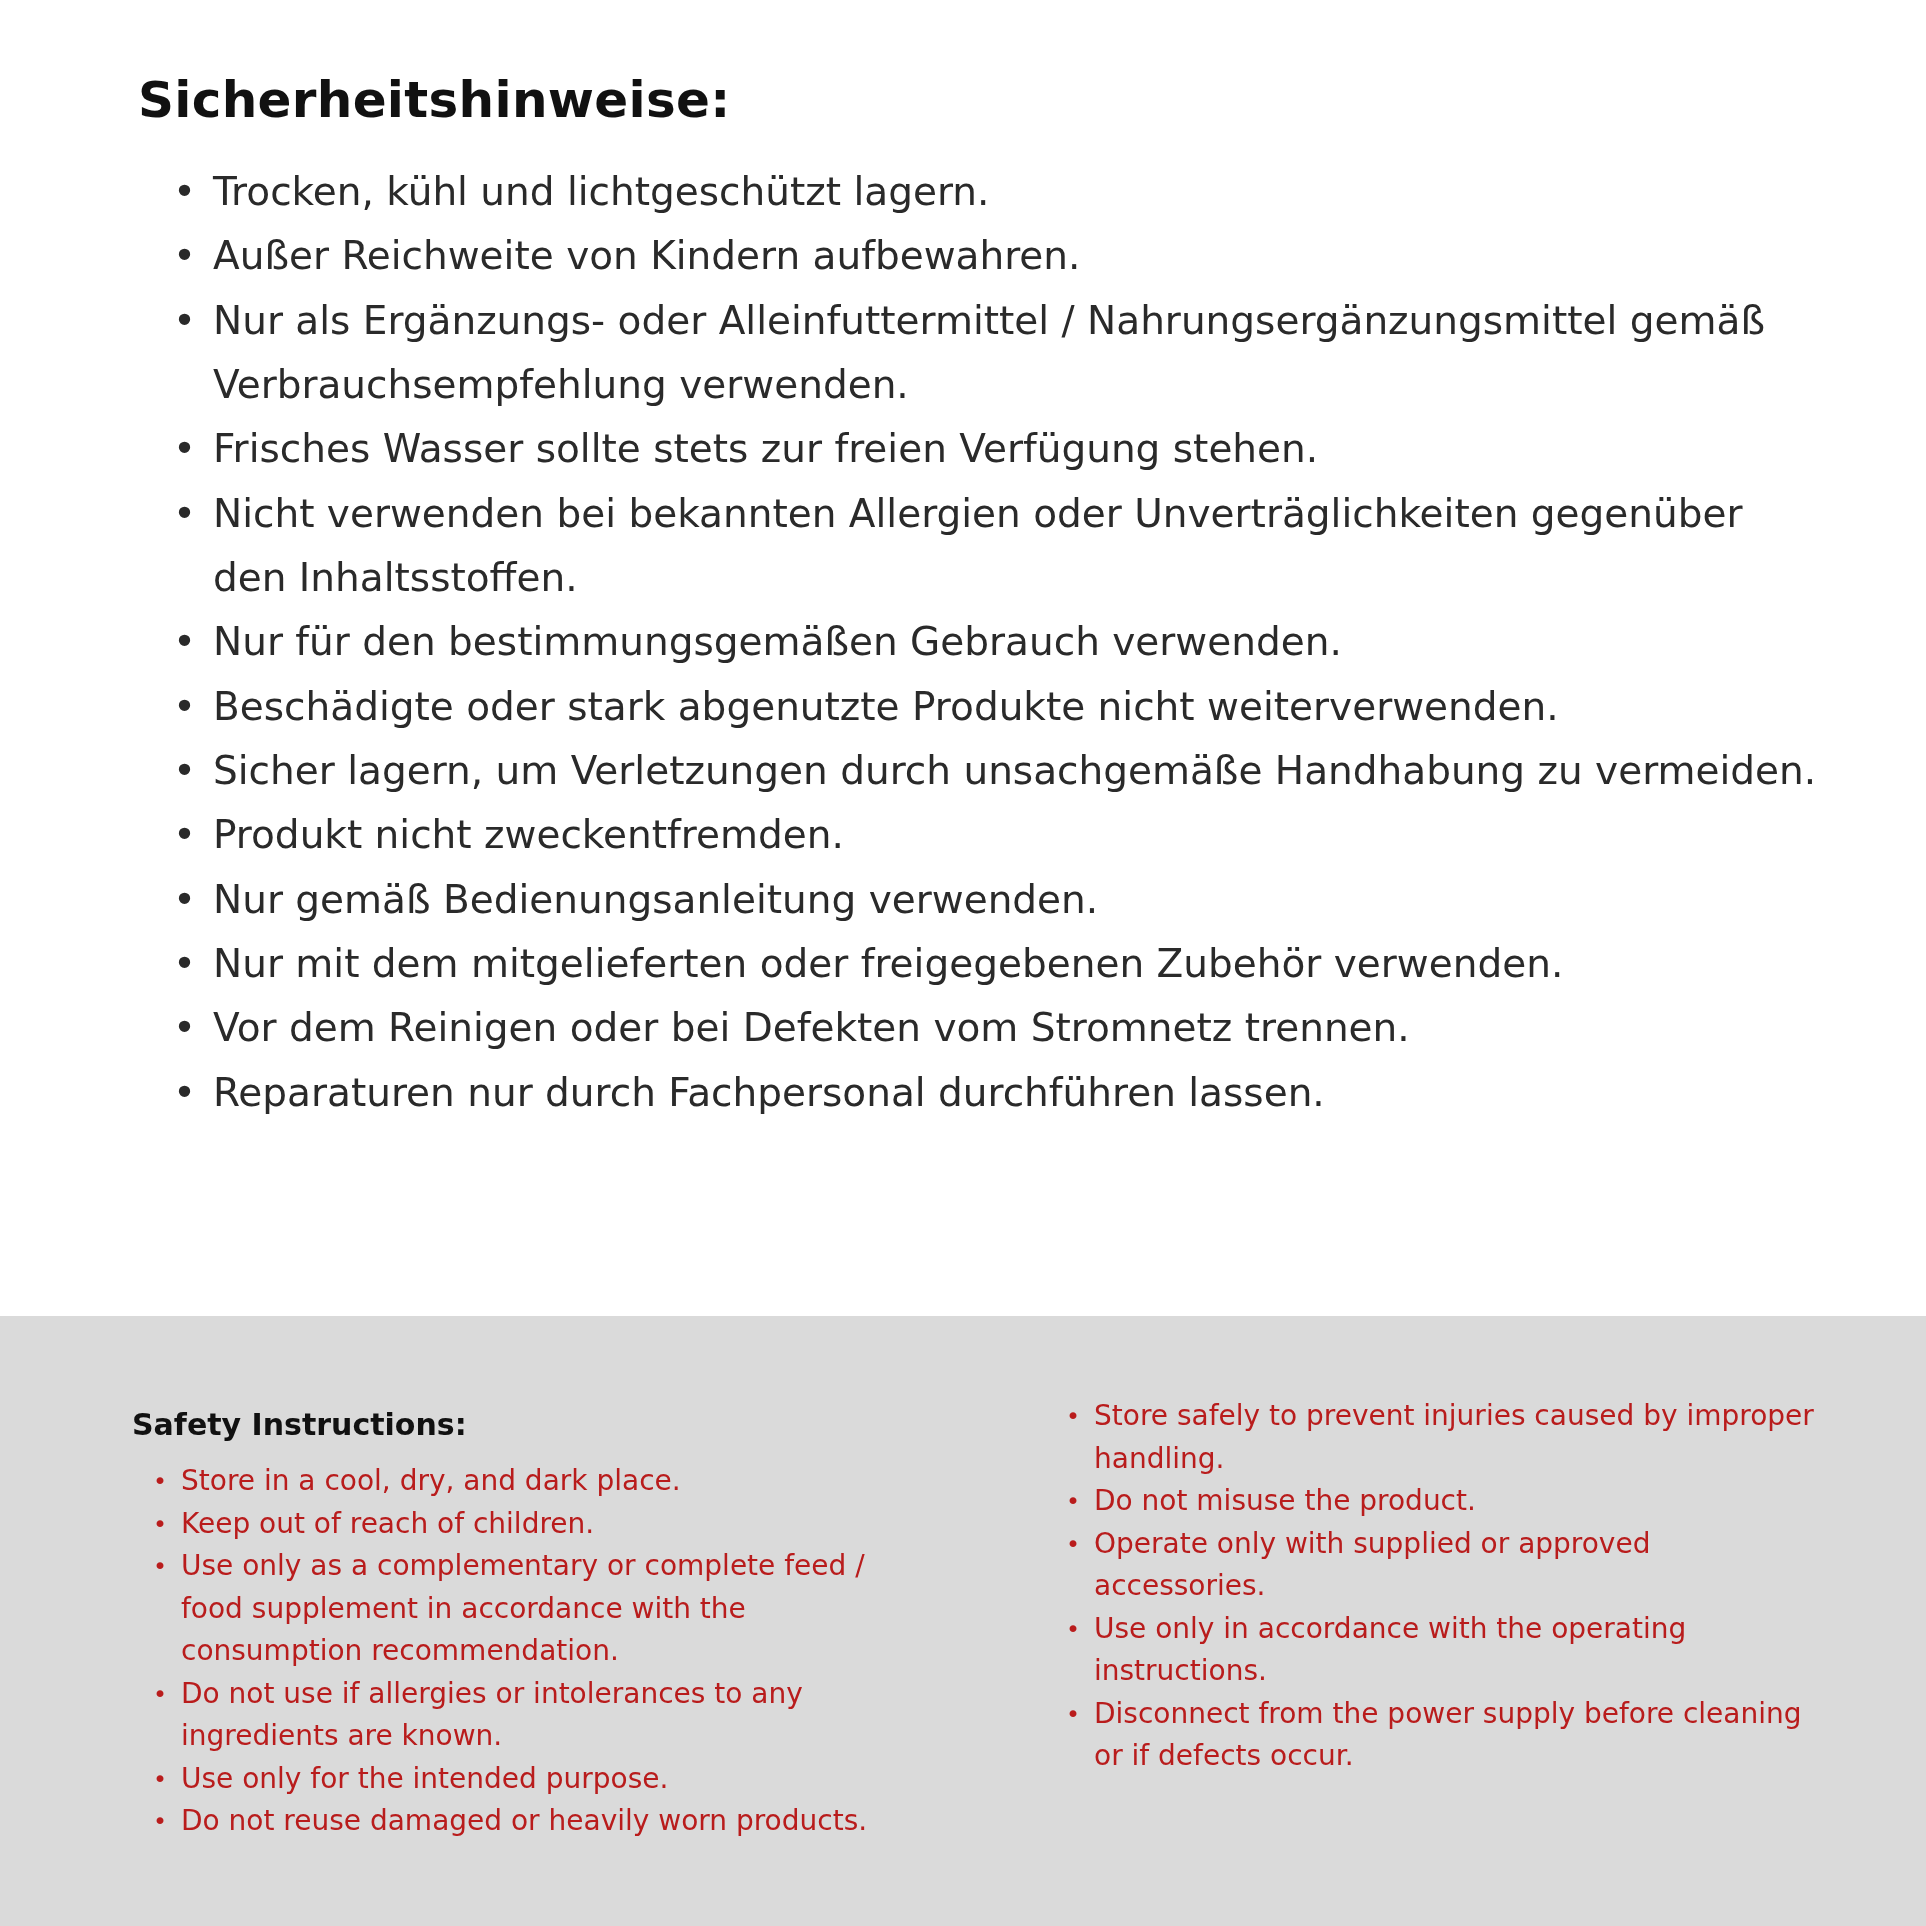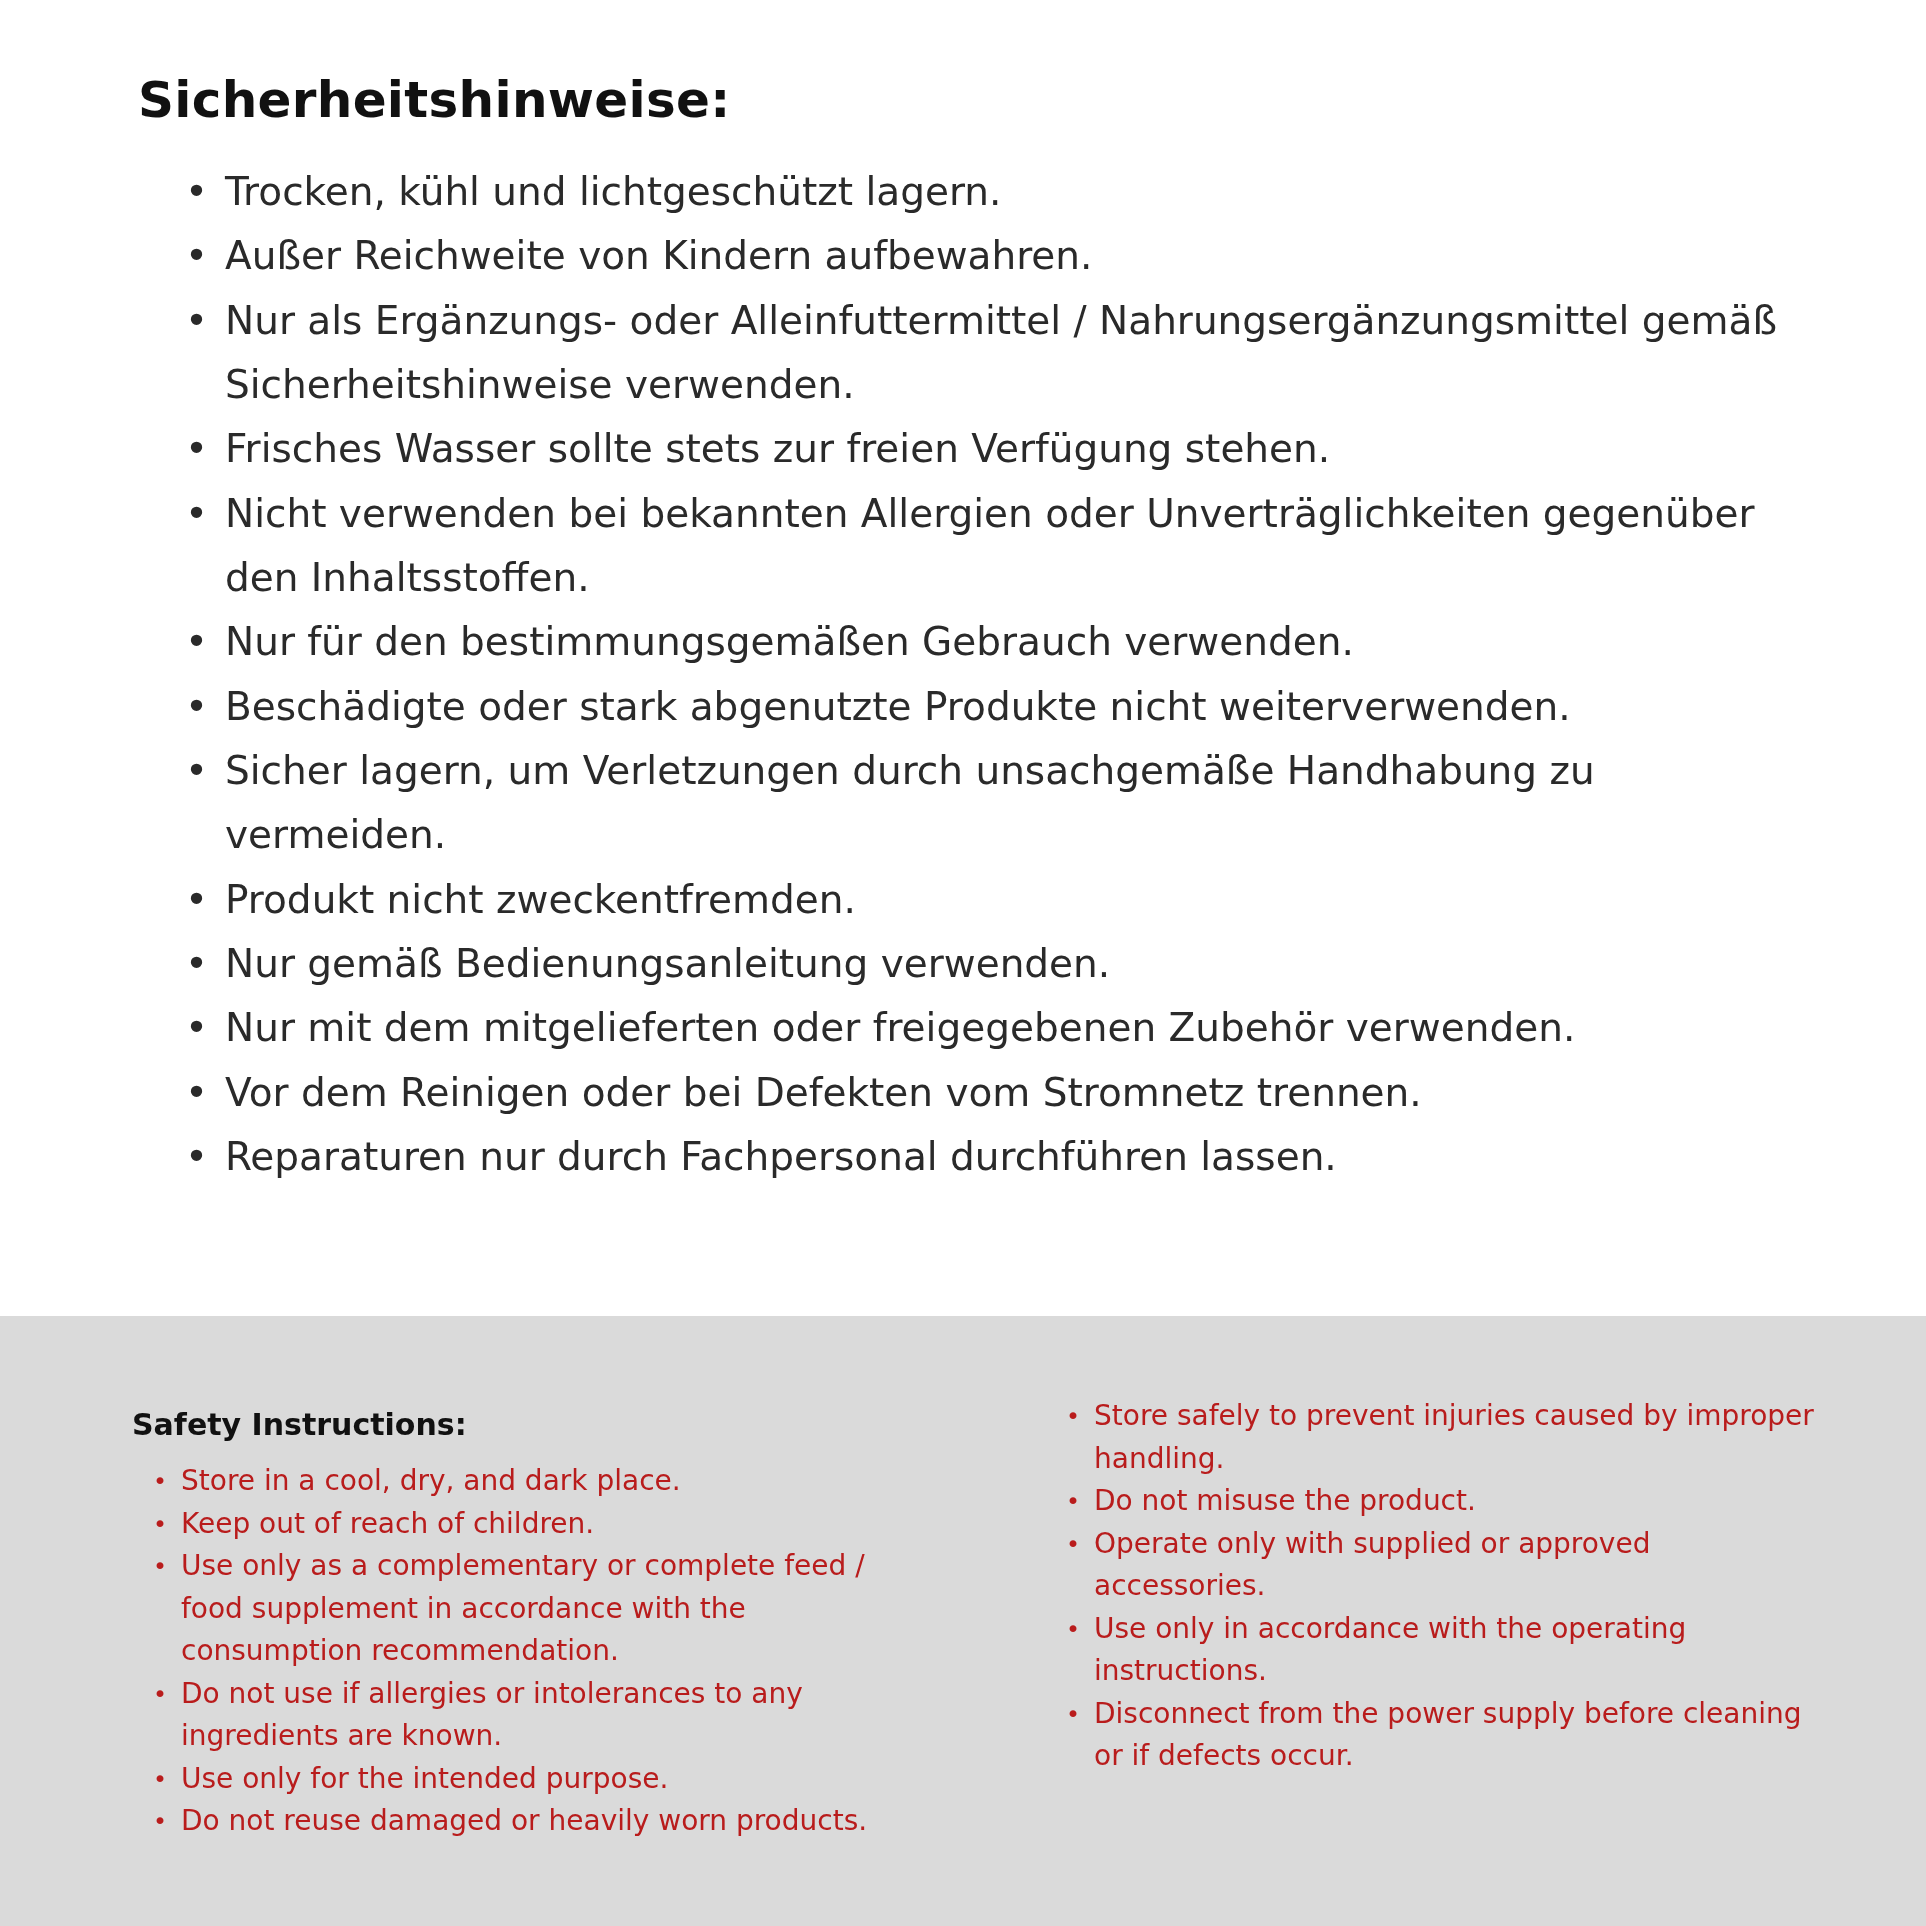--- a/index.html
+++ b/index.html
@@ -25,21 +25,21 @@
   }
   .de-heading {
     font-size: 50px;
     font-weight: 700;
     color: #111111;
     margin: 0 0 31px 0;
     letter-spacing: 0.3px;
   }
   .de-list {
     list-style: none;
-    margin: 12px;
+    margin: 0;
     padding: 0 0 0 35px;
     font-size: 39px;
     line-height: 1.65;
     color: #2a2a2a;
   }
   .de-list li {
     position: relative;
     padding-left: 40px;
   }
   .de-list li::before {
@@ -100,21 +100,21 @@
 </head>
 <body>
 
 <div class="page">
 
   <div class="de-section">
     <h1 class="de-heading">Sicherheitshinweise:</h1>
     <ul class="de-list">
         <li>Trocken, kühl und lichtgeschützt lagern.</li>
         <li>Außer Reichweite von Kindern aufbewahren.</li>
-        <li>Nur als Ergänzungs- oder Alleinfuttermittel / Nahrungsergänzungsmittel gemäß Sicherheitshinweise verwenden.</li>
+        <li>Nur als Ergänzungs- oder Alleinfuttermittel / Nahrungsergänzungsmittel gemäß Verbrauchsempfehlung verwenden.</li>
         <li>Frisches Wasser sollte stets zur freien Verfügung stehen.</li>
         <li>Nicht verwenden bei bekannten Allergien oder Unverträglichkeiten gegenüber den Inhaltsstoffen.</li>
         <li>Nur für den bestimmungsgemäßen Gebrauch verwenden.</li>
         <li>Beschädigte oder stark abgenutzte Produkte nicht weiterverwenden.</li>
         <li>Sicher lagern, um Verletzungen durch unsachgemäße Handhabung zu vermeiden.</li>
         <li>Produkt nicht zweckentfremden.</li>
         <li>Nur gemäß Bedienungsanleitung verwenden.</li>
         <li>Nur mit dem mitgelieferten oder freigegebenen Zubehör verwenden.</li>
         <li>Vor dem Reinigen oder bei Defekten vom Stromnetz trennen.</li>
         <li>Reparaturen nur durch Fachpersonal durchführen lassen.</li>

